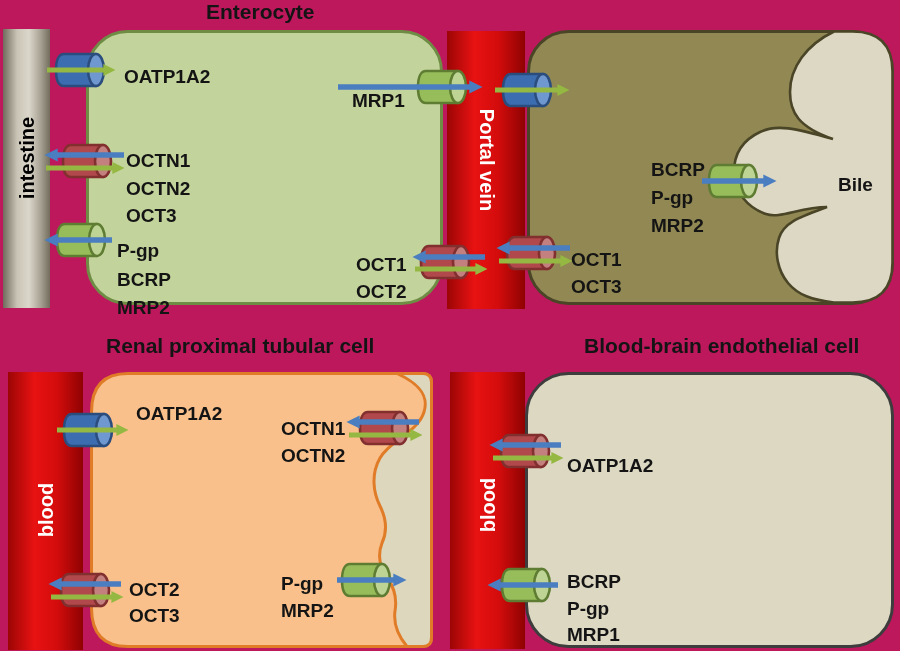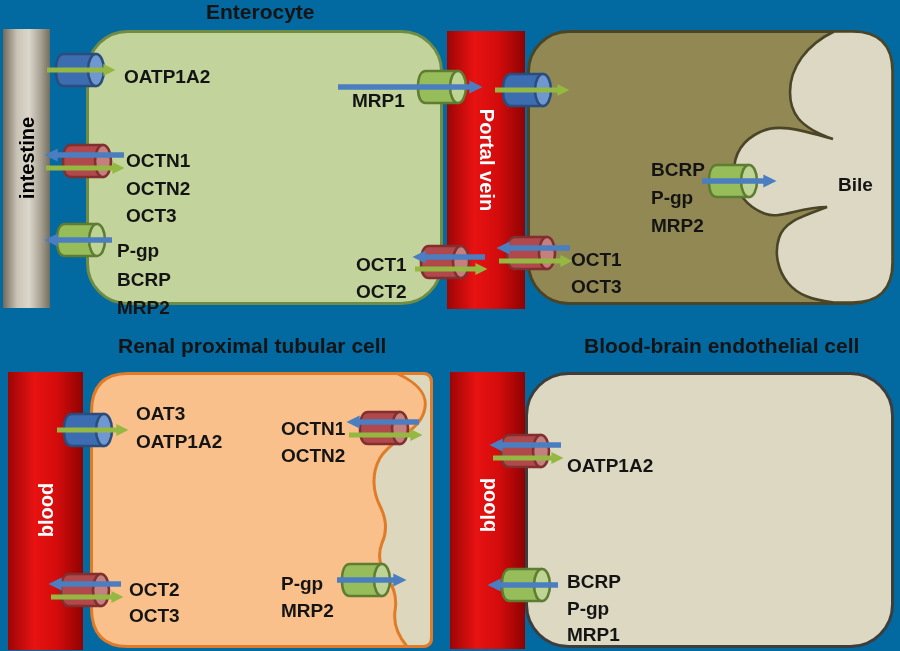--- a/index.html
+++ b/index.html
@@ -1,16 +1,16 @@
 <!DOCTYPE html>
 <html><head>
 <meta charset="utf-8">
 <style>
   html,body{margin:0;padding:0;background:#fff;}
-  #stage{position:relative;width:900px;height:651px;background:#0369a1;overflow:hidden;
+  #stage{position:relative;width:900px;height:651px;background:#be185d;overflow:hidden;
          font-family:"Liberation Sans","DejaVu Sans",sans-serif;}
   #art{position:absolute;left:0;top:0;}
   .lbl{position:absolute;font-weight:bold;color:#141414;font-size:19px;line-height:26px;white-space:nowrap;margin-top:14px;}
   .title{position:absolute;font-weight:bold;color:#141414;font-size:21px;white-space:nowrap;}
   .rot{position:absolute;font-weight:bold;font-size:20px;white-space:nowrap;transform:translate(-50%,-50%) rotate(-90deg);}
   .rot.cw{transform:translate(-50%,-50%) rotate(90deg);}
   .white{color:#fff;}
   .cyl-blue{--b:#3d6db1;--c:#6f98d0;--s:#2b4d7e;}
   .cyl-red{--b:#b1484b;--c:#c4807f;--s:#822f2f;}
   .cyl-green{--b:#97bd5b;--c:#bdd494;--s:#5f7c33;}
@@ -97,21 +97,21 @@
   <line x1="51" y1="597" x2="112" y2="597" stroke="#95b842" stroke-width="5" marker-end="url(#mG)"></line>
   <line x1="419" y1="422" x2="359" y2="422" stroke="#4a7ec0" stroke-width="5.5" marker-end="url(#mB)"></line>
   <line x1="349" y1="435" x2="411" y2="435" stroke="#95b842" stroke-width="5" marker-end="url(#mG)"></line>
   <line x1="337" y1="580" x2="394" y2="580" stroke="#4a7ec0" stroke-width="5.5" marker-end="url(#mB)"></line>
   <line x1="561" y1="445" x2="502" y2="445" stroke="#4a7ec0" stroke-width="5.5" marker-end="url(#mB)"></line>
   <line x1="493" y1="458" x2="552" y2="458" stroke="#95b842" stroke-width="5" marker-end="url(#mG)"></line>
   <line x1="558" y1="585" x2="500" y2="585" stroke="#4a7ec0" stroke-width="5.5" marker-end="url(#mB)"></line>
 </svg>
 
 <div class="title" style="left:206px;top:0px">Enterocyte</div>
-<div class="title" style="left:118px;top:334px">Renal proximal tubular cell</div>
+<div class="title" style="left:106px;top:334px">Renal proximal tubular cell</div>
 <div class="title" style="left:584px;top:334px">Blood-brain endothelial cell</div>
 
 <div class="rot" style="left:27px;top:158px">intestine</div>
 <div class="rot cw white" style="left:486px;top:160px">Portal vein</div>
 <div class="rot white" style="left:46px;top:510px">blood</div>
 <div class="rot white" style="left:488px;top:505px">blood</div>
 <div class="lbl" style="left:838px;top:158px">Bile</div>
 
 <div class="lbl" style="left:124px;top:50px">OATP1A2</div>
 
@@ -140,21 +140,20 @@
   <div>OCT3</div>
 </div>
 
 <div class="lbl stack" style="left:651px;top:142px;line-height:28px">
   <div>BCRP</div>
   <div>P-gp</div>
   <div>MRP2</div>
 </div>
 
 <div class="lbl stack" style="left:136px;top:386px;line-height:27.5px">
-  <div>OAT3</div>
   <div>OATP1A2</div>
 </div>
 
 <div class="lbl stack" style="left:129px;top:563px;line-height:26px">
   <div>OCT2</div>
   <div>OCT3</div>
 </div>
 
 <div class="lbl stack" style="left:281px;top:402px;line-height:26.5px">
   <div>OCTN1</div>

